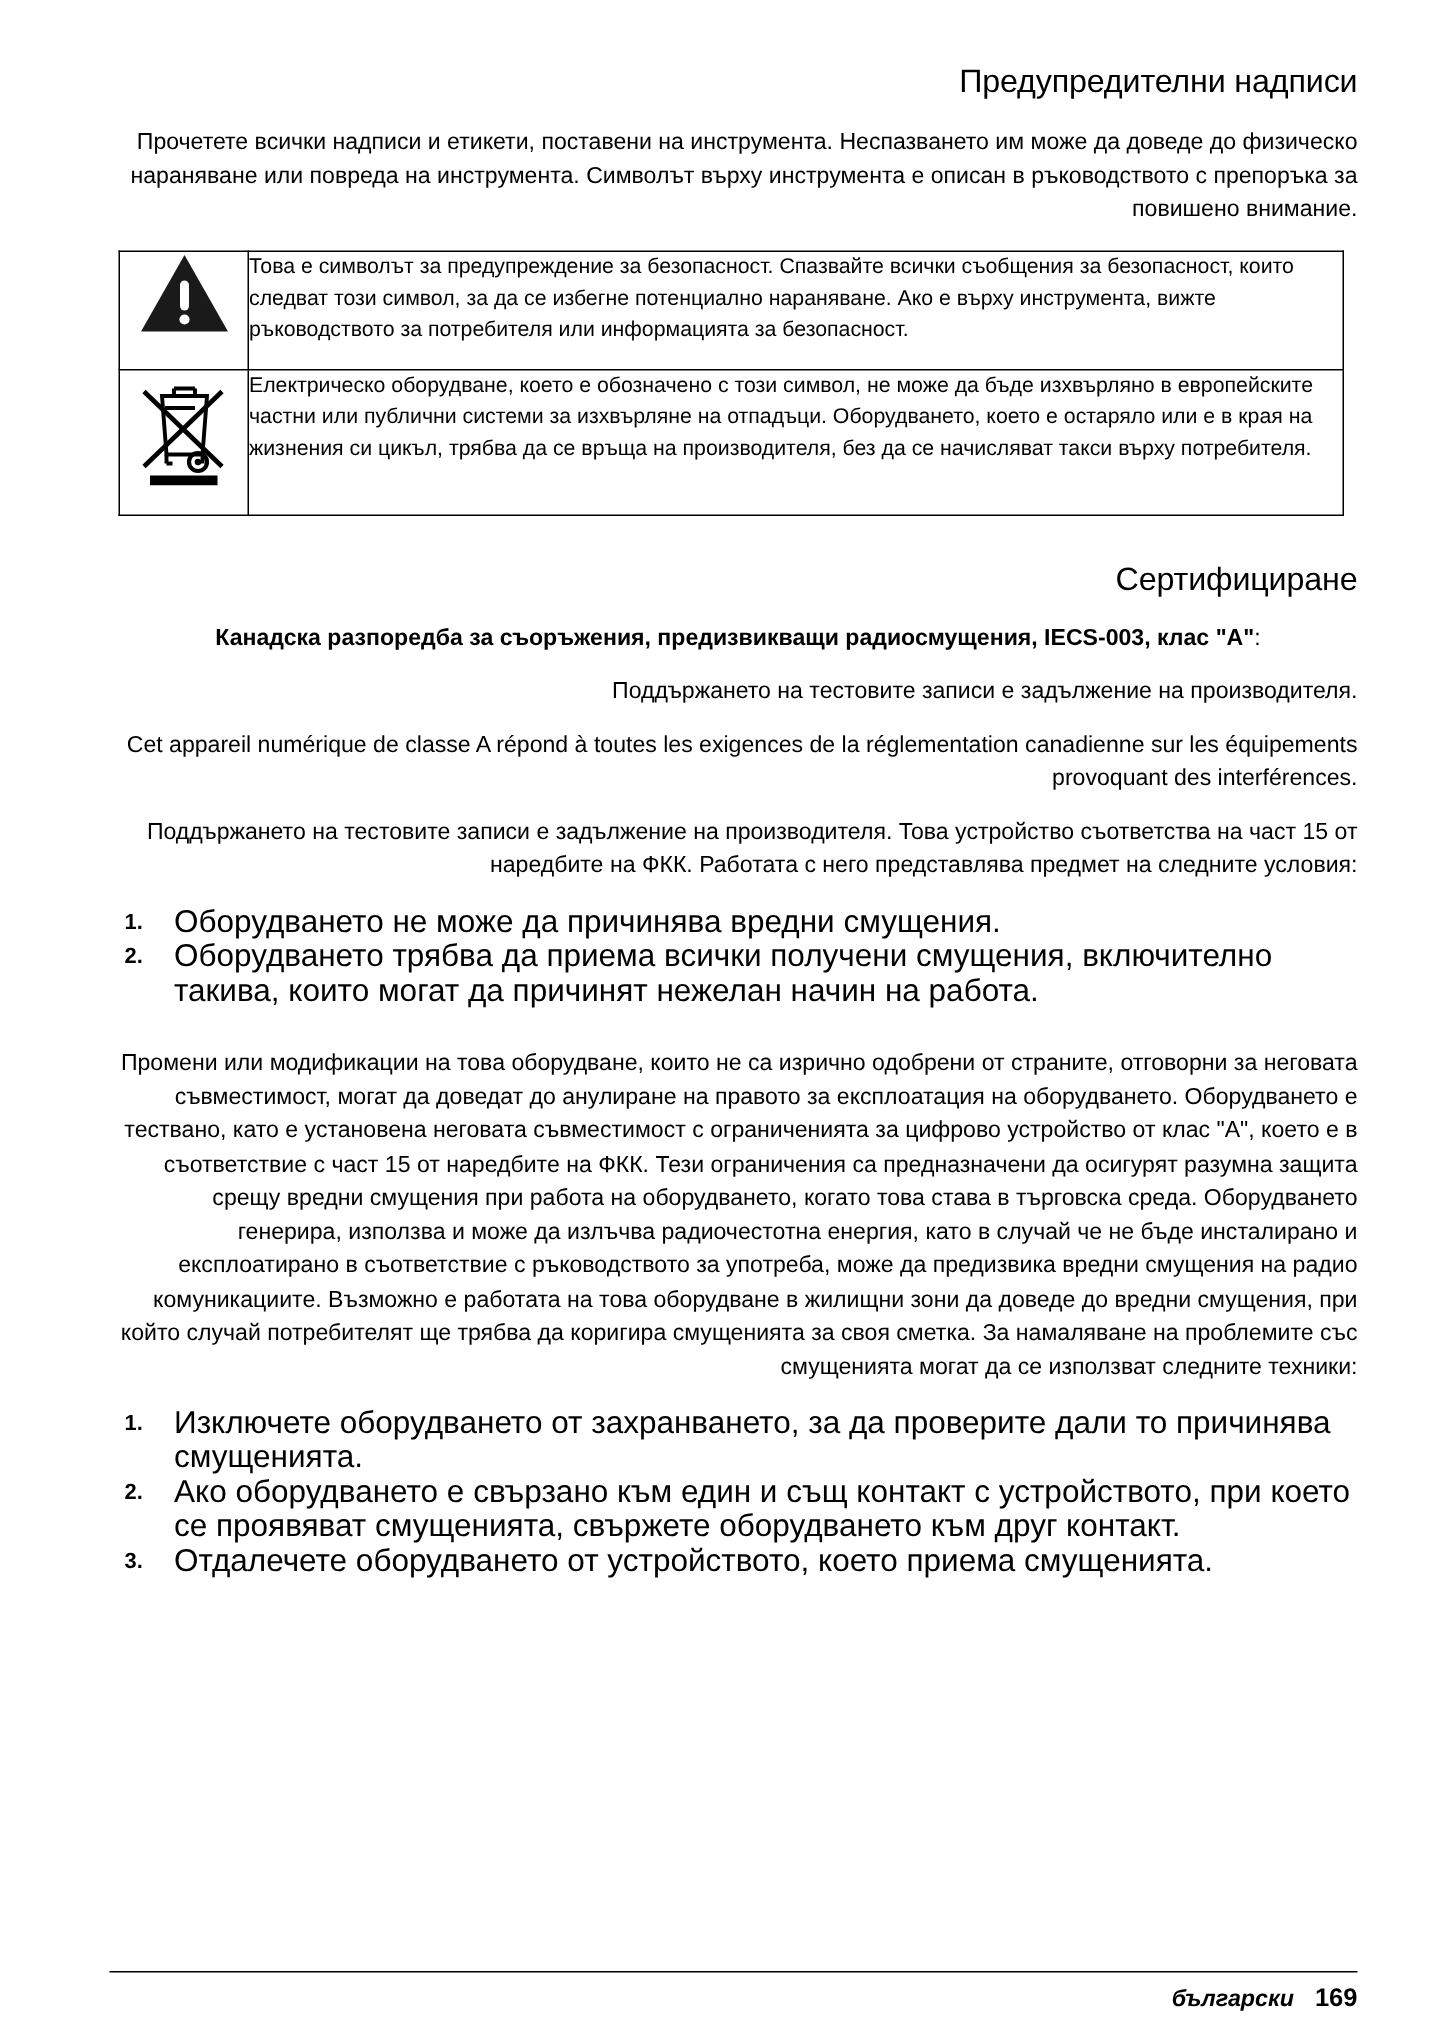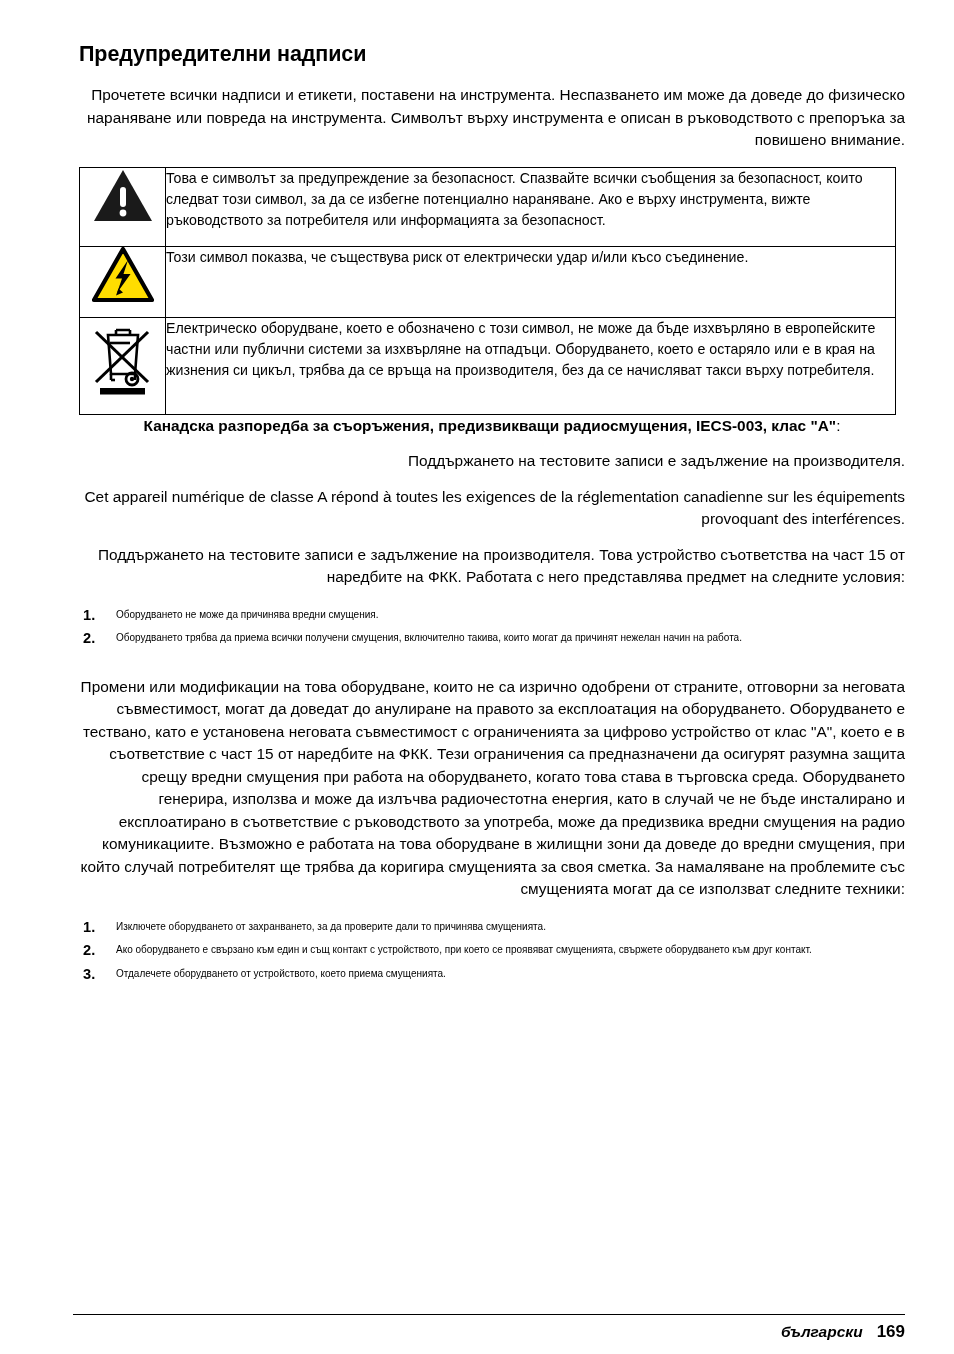--- a/index.html
+++ b/index.html
@@ -20,23 +20,24 @@
     position: absolute;
     left: 0; top: 0;
     width: 954px;
     height: 1354px;
     box-sizing: border-box;
     padding: 42px 49px 0 79px;
   }
 
   h1.section-title {
     font-size: 21.5px;
-    font-weight: bold;
+    font-weight: normal;
     margin: 0 0 17px 0;
     letter-spacing: -0.1px;
+    text-align: right;
   }
   h1.section-title.second {
     margin-top: 30px;
     margin-bottom: 16px;
   }
 
   p.body-text {
     font-size: 15.4px;
     line-height: 22.5px;
     margin: 0 0 15px 0;
@@ -89,21 +90,21 @@
   ol.num-list {
     margin: 0 0 14px 0;
     padding: 0 0 0 0;
     list-style: none;
     counter-reset: li;
   }
   ol.num-list li {
     counter-increment: li;
     position: relative;
     padding-left: 37px;
-    font-size: 10px;
+    font-size: 21px;
     line-height: 22.5px;
     margin-bottom: 1px;
   }
   ol.num-list li::before {
     content: counter(li) ".";
     position: absolute;
     left: 4px;
     top: 0;
     font-weight: bold;
     font-size: 14.6px;
@@ -153,30 +154,20 @@
     <tbody>
       <tr>
         <td class="sym-cell">
           <svg class="sym" width="62" height="56" viewBox="0 0 62 56" aria-hidden="true">
             <path d="M31 2 L60 53 L2 53 Z" fill="#1A1A1A"></path>
             <rect x="28" y="19" width="6" height="20" rx="3" fill="#FFFFFF"></rect>
             <circle cx="31" cy="45" r="3.4" fill="#FFFFFF"></circle>
           </svg>
         </td>
         <td class="txt-cell h1row">Това е символът за предупреждение за безопасност. Спазвайте всички съобщения за безопасност, които следват този символ, за да се избегне потенциално нараняване. Ако е върху инструмента, вижте ръководството за потребителя или информацията за безопасност.</td>
-      </tr>
-      <tr>
-        <td class="sym-cell">
-          <svg class="sym" width="62" height="56" viewBox="0 0 62 56" aria-hidden="true">
-            <path d="M31 2 L60 53 L2 53 Z" fill="#FFDD00" stroke="#000000" stroke-width="4.2" stroke-linejoin="round"></path>
-            <path d="M36 13 L23.5 31.5 L30 31.5 L25 46 L38.5 27 L31.5 27 Z" fill="#000000"></path>
-            <path d="M26.5 41.5 L24 48.5 L31 45.5 Z" fill="#000000"></path>
-          </svg>
-        </td>
-        <td class="txt-cell h2row">Този символ показва, че съществува риск от електрически удар и/или късо съединение.</td>
       </tr>
       <tr>
         <td class="sym-cell">
           <svg class="sym" width="66" height="80" viewBox="0 0 66 80" aria-hidden="true">
             <g fill="none" stroke="#000000" stroke-width="2.6">
               <path d="M18 17 L48 17 L45 56 L21 56 Z"></path>
               <path d="M26 12 L26 17 M40 12 L40 17 M26 12 L40 12"></path>
               <path d="M20 25 L40 25"></path>
               <path d="M21 56 L21 62 M45 56 L45 62"></path>
               <path d="M21 62 L25 62"></path>
@@ -188,20 +179,21 @@
               <path d="M58 14 L6 64"></path>
             </g>
             <rect x="10" y="70" width="45" height="6.5" fill="#000000"></rect>
           </svg>
         </td>
         <td class="txt-cell h3row">Електрическо оборудване, което е обозначено с този символ, не може да бъде изхвърляно в европейските частни или публични системи за изхвърляне на отпадъци. Оборудването, което е остаряло или е в края на жизнения си цикъл, трябва да се връща на производителя, без да се начисляват такси върху потребителя.</td>
       </tr>
     </tbody>
   </table>
 
+  <h1 class="section-title second">Сертифициране</h1>
 
   <p class="sub-head"><span>Канадска разпоредба за съоръжения, предизвикващи радиосмущения, IECS-003, клас "А"</span><span class="nb">:</span></p>
 
   <p class="body-text tight">Поддържането на тестовите записи е задължение на производителя.</p>
 
 
   <p class="body-text tight">Cet appareil numérique de classe A répond à toutes les exigences de la réglementation canadienne sur les équipements provoquant des interférences.</p>
 
 
   <p class="body-text">Поддържането на тестовите записи е задължение на производителя. Това устройство съответства на част 15 от наредбите на ФКК. Работата с него представлява предмет на следните условия:</p>

